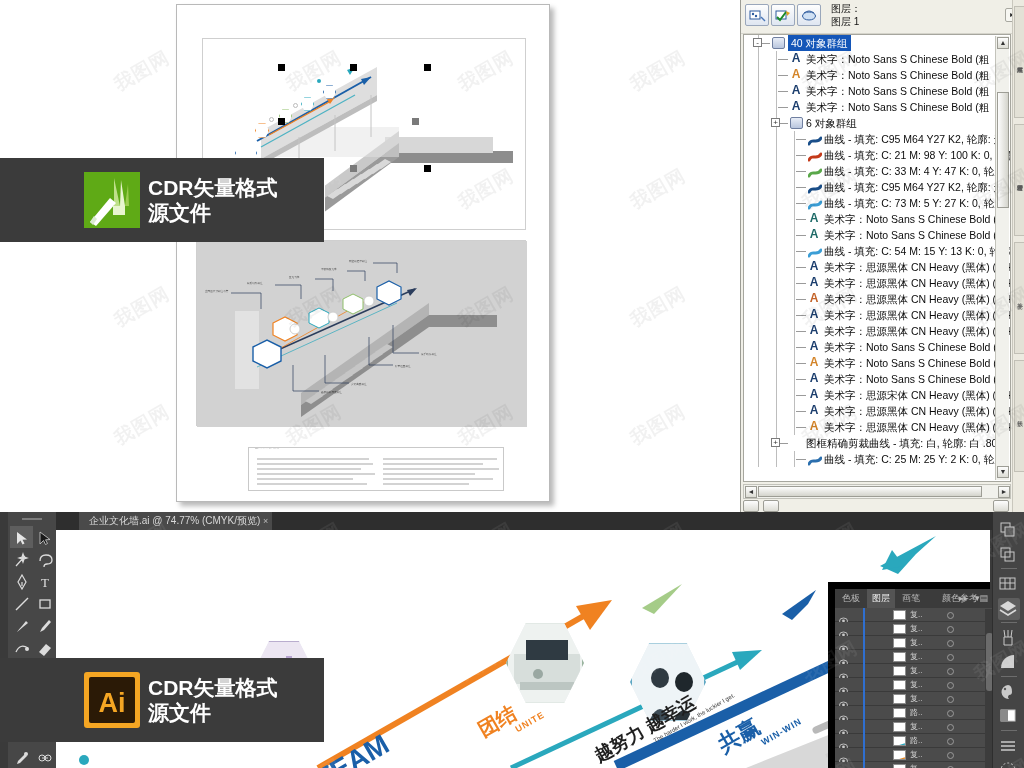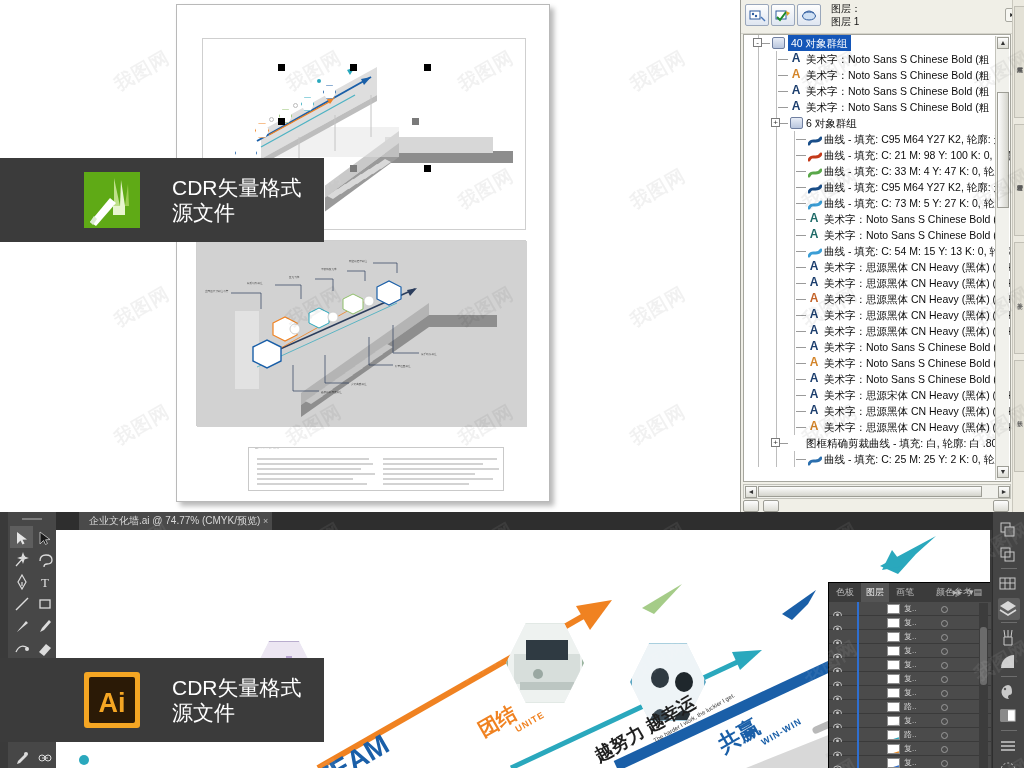--- a/index.html
+++ b/index.html
@@ -109,21 +109,21 @@
   #ai-tools .grip { position:absolute; left:14px; top:6px; width:20px; height:2px; background:#7d7d7d; }
   .tcell { position:absolute; width:23px; height:22px; }
   .tcell.active { background:#5e5e5e; }
   .tcell svg { display:block; margin:4px auto; }
   .hexphoto { position:absolute; border:2px solid #8aa7b5; background:#e9eef2;
      clip-path:polygon(25% 2%,75% 2%,100% 50%,75% 98%,25% 98%,0% 50%); overflow:hidden; }
   .aitxt { position:absolute; font-weight:bold; white-space:nowrap; transform-origin:0 50%; }
 
   
   #ai-layers { position:absolute; left:828px; top:70px; width:162px; height:186px;
-     background:#454545; border:1px solid #000000; }
+     background:#454545; border:7px solid #000000; }
   #ai-ltabs { position:absolute; left:0; top:0; width:162px; height:19px; background:#3b3b3b; }
   .ltab { position:absolute; top:0; height:19px; font-size:9px; color:#b9b9b9;
      line-height:19px; padding:0 5px; white-space:nowrap; }
   .ltab.on { background:#545454; color:#efefef; }
   #ai-lrows { position:absolute; left:0; top:19px; width:162px; height:167px; overflow:hidden; }
   .lrow { position:relative; height:14px; border-bottom:1px solid #3a3a3a; background:#4b4b4b; }
   .lrow .eye { position:absolute; left:4px; top:3px; width:9px; height:8px; }
   .lrow .selstrip { position:absolute; left:28px; top:0; width:2px; height:14px; background:#2f6fd0; }
   .lrow .thumb { position:absolute; left:58px; top:2px; width:13px; height:10px;
      background:#fff; border:1px solid #8d8d8d; overflow:hidden; }
@@ -136,21 +136,21 @@
   
   #ai-dock { position:absolute; left:992px; top:0; width:32px; height:256px; background:#454545;
      border-left:1px solid #2e2e2e; }
   .dcell { position:absolute; left:5px; width:22px; height:22px; }
   .dcell.on { background:#5e5e5e; border-radius:2px; }
   .dsep { position:absolute; left:8px; width:16px; height:1px; background:#6d6d6d; }
 
   
   .badge { position:absolute; background:#3b3b3b; display:flex; align-items:center; z-index:80; }
   .badge .bico { width:56px; height:56px; flex:0 0 56px; margin-left:84px; position:relative; }
-  .badge .btxt { margin-left:32px; color:#fff; font-size:21px; line-height:25px; }
+  .badge .btxt { margin-left:8px; color:#fff; font-size:21px; line-height:25px;font-weight:bold; }
   #badge-cdr { left:0; top:158px; width:324px; height:84px; }
   #badge-ai  { left:0; top:658px; width:324px; height:84px; }
 </style>
 </head>
 <body>
 
 <div id="root">
 
   <div id="cdr">
 

